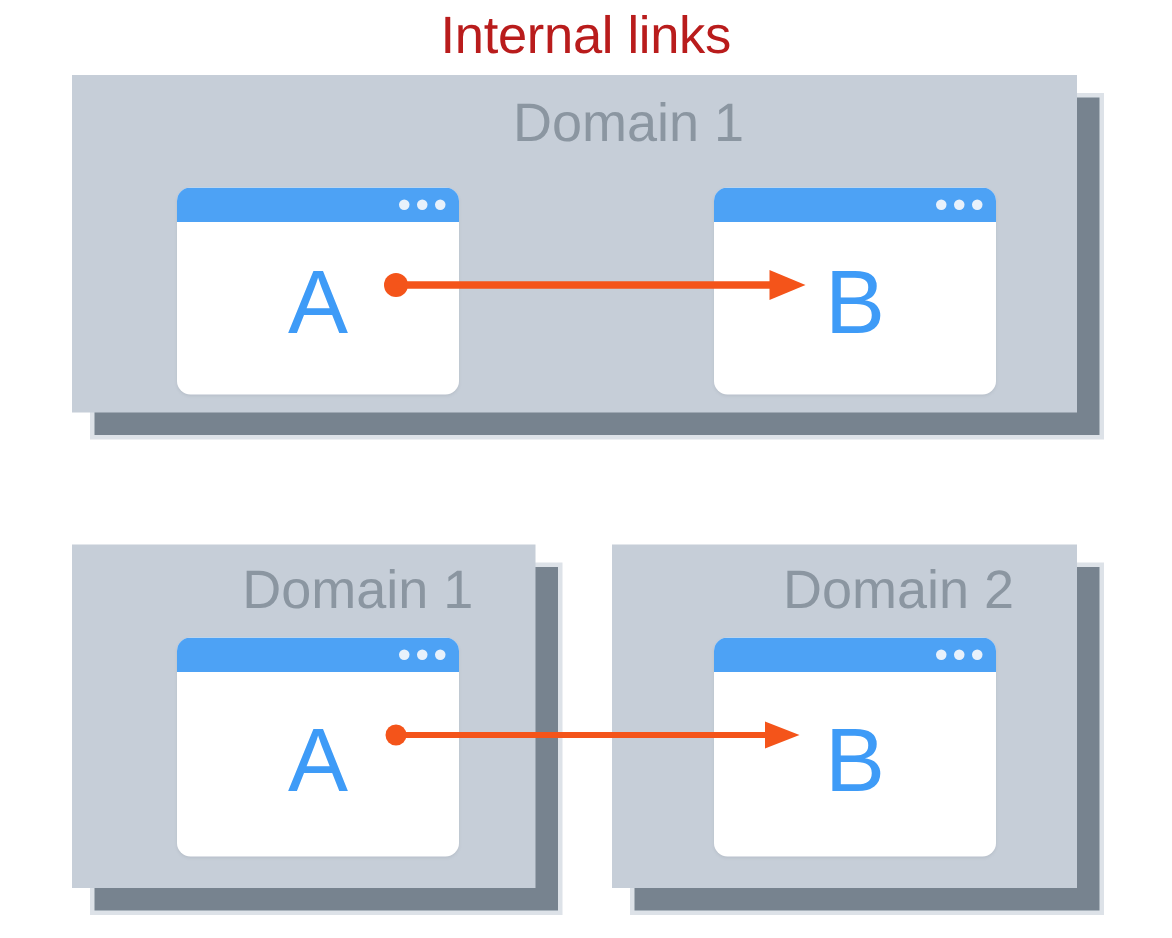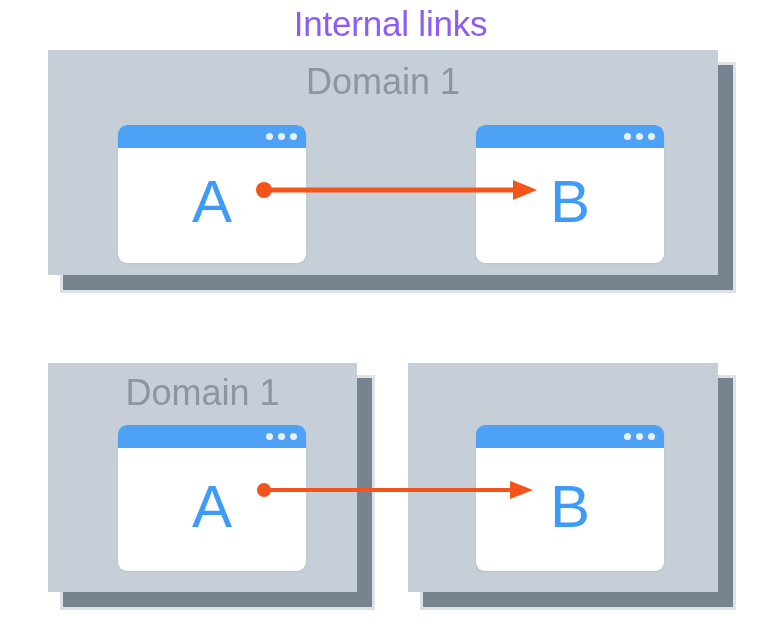--- a/index.html
+++ b/index.html
@@ -21,21 +21,21 @@
     width: 781px;
     height: 625px;
   }
 
   
   .section-title {
     position: absolute;
     left: 0;
     width: 781px;
     text-align: center;
-    color: #8b5cf6;
+    color: #b91c1c;
     font-size: 35px;
     font-weight: 400;
     letter-spacing: -0.2px;
     line-height: 1;
     white-space: nowrap;
   }
   .title-internal { top: 6px; }
   .title-external { top: 317px; }
 
   
@@ -60,20 +60,21 @@
 
   
   .domain-label {
     position: absolute;
     color: #8b96a1;
     font-size: 36px;
     font-weight: 400;
     line-height: 1;
     white-space: nowrap;
     text-align: center;
+    margin-left: 36px;
   }
   .domain-label-internal  { left: 48px;  top: 64px;  width: 670px; }
   .domain-label-ext-left  { left: 48px;  top: 375px; width: 309px; }
   .domain-label-ext-right { left: 408px; top: 375px; width: 310px; }
 
   
   .browser {
     position: absolute;
     background: #ffffff;
     border-radius: 9px;
@@ -171,20 +172,21 @@
   </svg>
 
 
   <div class="panel-shadow panel-ext-left-shadow"></div>
   <div class="panel panel-ext-left"></div>
 
   <div class="panel-shadow panel-ext-right-shadow"></div>
   <div class="panel panel-ext-right"></div>
 
   <div class="domain-label domain-label-ext-left">Domain 1</div>
+  <div class="domain-label domain-label-ext-right">Domain 2</div>
 
   <div class="browser win-ext-a">
     <div class="browser-titlebar">
       <div class="browser-dots">
         <i></i>
           <i></i>
           <i></i>
       </div>
     </div>
     <div class="browser-letter">A</div>

